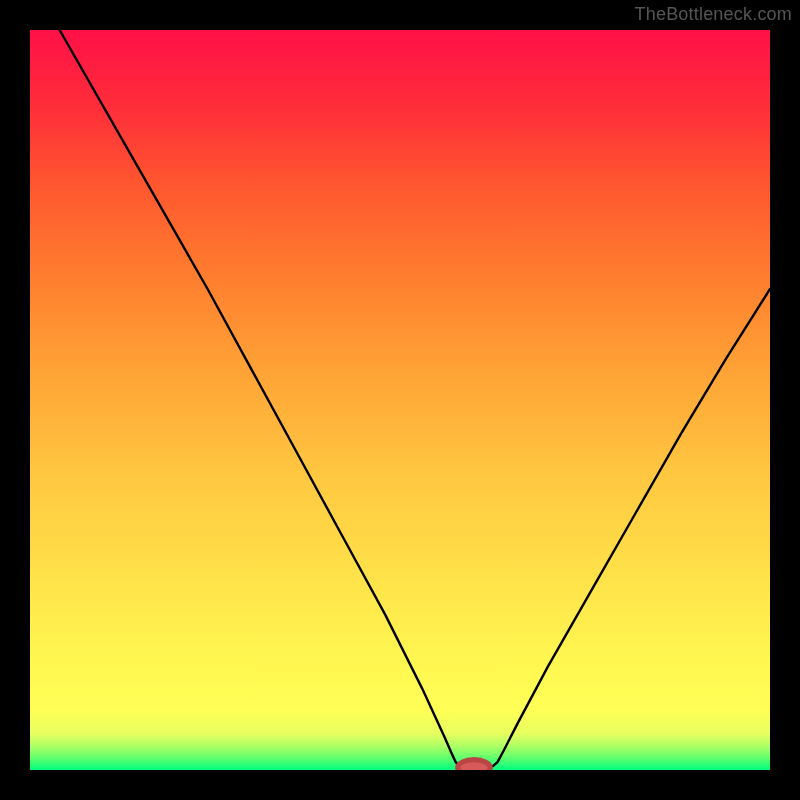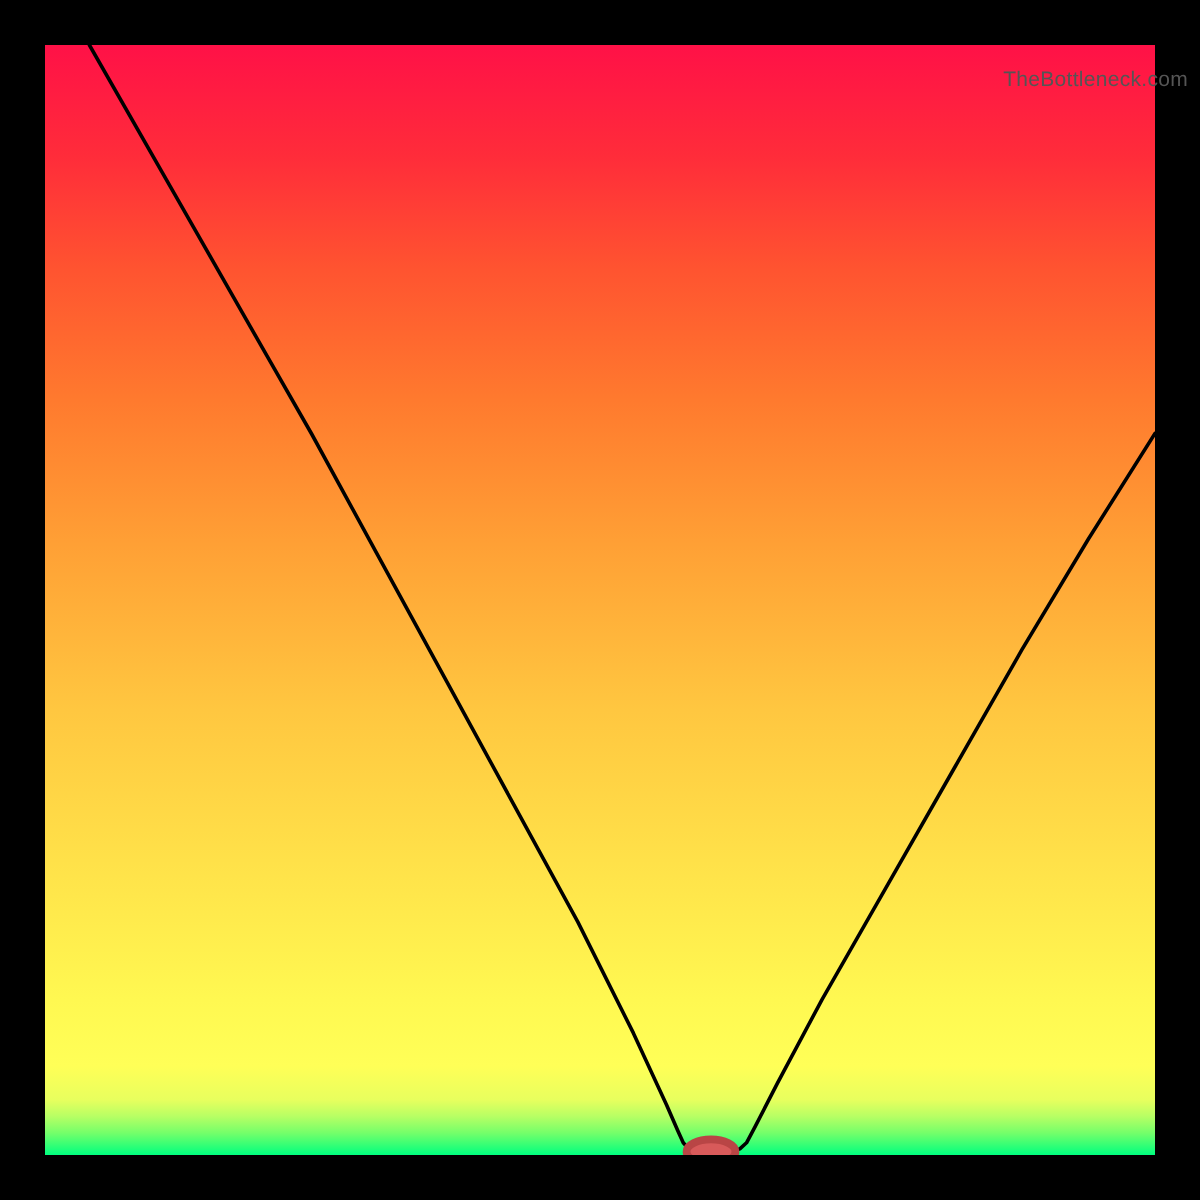--- a/index.html
+++ b/index.html
@@ -15,24 +15,23 @@
     position: relative;
     width: 800px;
     height: 800px;
     background: #000;
   }
   .attribution {
     position: absolute;
     top: 4px;
     right: 8px;
     color: #555;
-    font-size: 14px;
+    font-size: 18px;
     letter-spacing: 0.2px;
     z-index: 5;
-    margin-top: 40px;
   }
   .plot {
     position: absolute;
     left: 30px;
     top: 30px;
     width: 740px;
     height: 740px;
     background: linear-gradient(to top,
       #00ff7f 0%,
       #75ff6a 2%,

